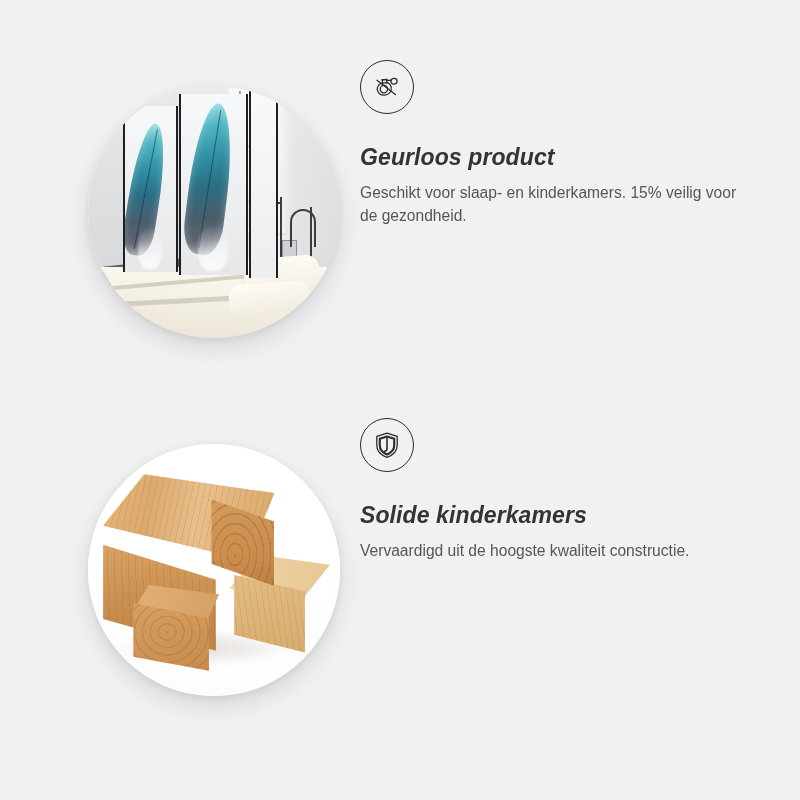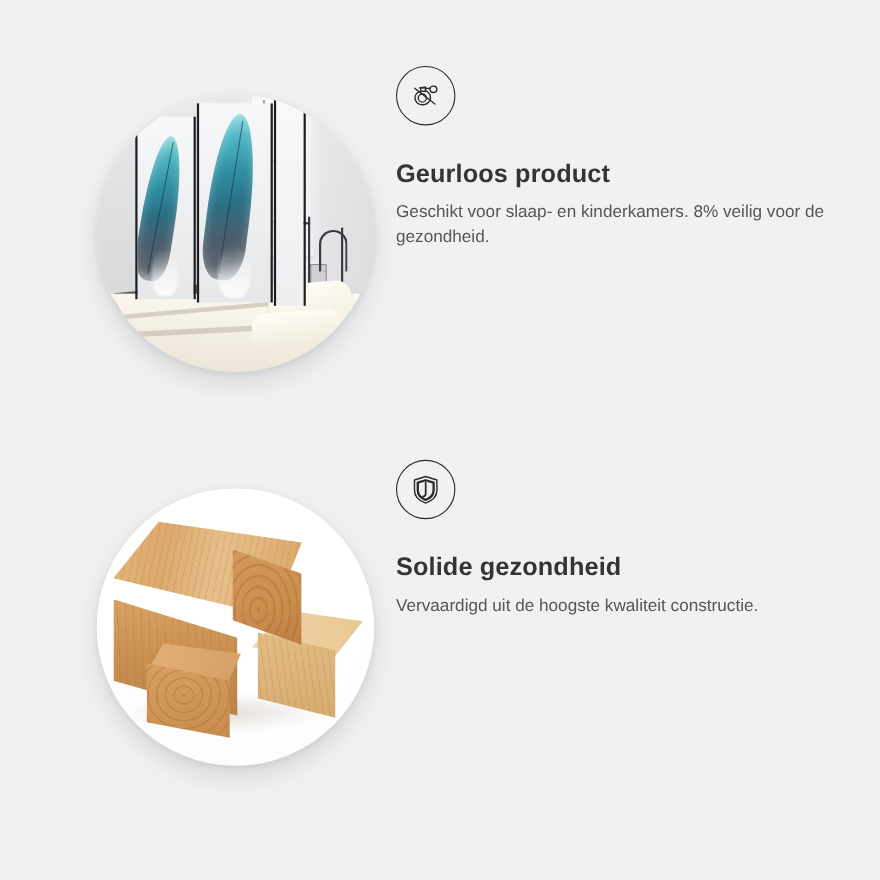--- a/index.html
+++ b/index.html
@@ -397,20 +397,21 @@
   }
   .icon-badge svg { display: block; }
 
   .feature-title {
     margin: 30px 0 0 0;
     font-size: 23px;
     font-weight: 700;
     color: #343434;
     letter-spacing: 0.1px;
     line-height: 1.2;
+    font-style: italic;
   }
   .feature-desc {
     margin: 9px 0 0 0;
     font-size: 15.6px;
     font-weight: 400;
     color: #565656;
     line-height: 1.5;
     max-width: 392px;
   }
 </style>
@@ -473,21 +474,21 @@
           <ellipse cx="24.0" cy="11.2" rx="3.1" ry="2.9" transform="rotate(-6 24 11.2)"></ellipse>
 
           <circle cx="13.9" cy="19.1" r="3.7"></circle>
 
           <path d="M7.0 10.2 L25.4 24.6"></path>
         </svg>
       </div>
 
       <h2 class="feature-title">Geurloos product</h2>
 
-      <p class="feature-desc">Geschikt voor slaap- en kinderkamers. 8% veilig voor de gezondheid.</p>
+      <p class="feature-desc">Geschikt voor slaap- en kinderkamers. 15% veilig voor de gezondheid.</p>
     </div>
   </section>
 
   <section class="feature feature--solid">
 
     <div class="photo-wrap">
       <div class="photo">
         <div class="scene-wood">
           <div class="wood-shadow"></div>
 
@@ -512,19 +513,19 @@
           <path d="M16 4.2 L26.2 7.4 L26.2 16.6 C26.2 22.4 21.8 26.3 16 28.4
                    C10.2 26.3 5.8 22.4 5.8 16.6 L5.8 7.4 Z" stroke-width="1.3"></path>
 
           <path d="M16 7.6 L23.2 9.8 L23.2 16.6 C23.2 20.9 20.1 23.8 16 25.5
                    C11.9 23.8 8.8 20.9 8.8 16.6 L8.8 9.8 Z" stroke-width="2.1"></path>
 
           <path d="M16 9.6 L16 19.6 C16 21.3 15.0 22.2 13.6 22.4" stroke-width="1.6"></path>
         </svg>
       </div>
 
-      <h2 class="feature-title">Solide gezondheid</h2>
+      <h2 class="feature-title">Solide kinderkamers</h2>
 
       <p class="feature-desc">Vervaardigd uit de hoogste kwaliteit constructie.</p>
     </div>
   </section>
 
 </div>
 
 </body></html>

